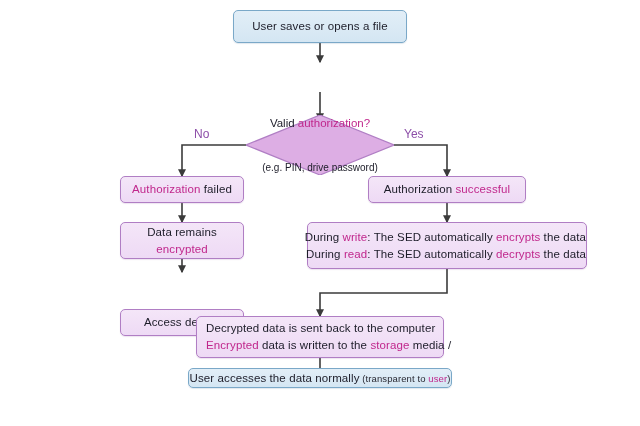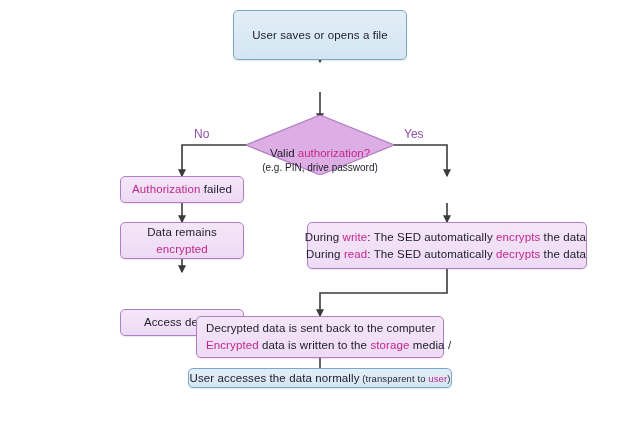--- a/index.html
+++ b/index.html
@@ -64,21 +64,21 @@
     height: 100%;
   }
   #decision-text {
     position: absolute;
     left: 0; top: 0;
     width: 100%;
     height: 100%;
     display: flex;
     flex-direction: column;
     align-items: center;
-    justify-content: flex-end;
+    justify-content: space-between;
     font-size: 11.5px;
     line-height: 1.4;
     color: #1c1c28;
     text-align: center;
   }
   #decision-text .sub {
     font-size: 10px;
   }
 
   
@@ -125,21 +125,21 @@
       <path d="M 182 259 L 182 272"></path>
 
       <path d="M 447 203 L 447 222"></path>
 
       <path d="M 447 269 L 447 293 L 320 293 L 320 316"></path>
 
       <path d="M 320 358 L 320 378"></path>
     </g>
   </svg>
 
-  <div class="node blue" id="n-start" style="left:233px; top:10px; width:174px; height:50px;">
+  <div class="node blue" id="n-start" style="left:233px; top:10px; width:174px; height:33px;">
     <span class="line"><span>User saves or opens a  file</span></span>
   </div>
 
 
   <div id="decision-wrap" style="left:246px; top:115px; width:148px; height:60px;">
     <svg id="decision-shape" viewBox="0 0 148 60" preserveAspectRatio="none">
       <polygon points="74,0 148,30 74,60 0,30" fill="#ddaee4" stroke="#b07ec4" stroke-width="1.2"></polygon>
     </svg>
     <div id="decision-text">
       <div><span>Valid </span><span class="accent">authorization?</span></div>
@@ -156,20 +156,23 @@
 
   <div class="node purple" id="n-data-encrypted" style="left:120px; top:222px; width:124px; height:37px;">
     <span class="line"><span>Data remains</span></span>
     <span class="line"><span class="accent">encrypted</span></span>
   </div>
 
   <div class="node purple" id="n-access-denied" style="left:120px; top:272px; width:124px; height:27px;margin-top:37px;">
     <span class="line"><span>Access denied</span></span>
   </div>
 
+  <div class="node purple" id="n-auth-success" style="left:368px; top:176px; width:158px; height:27px;">
+    <span class="line"><span>Authorization </span><span class="accent">successful</span></span>
+  </div>
 
   <div class="node purple" id="n-sed-operation" style="left:307px; top:222px; width:280px; height:47px; align-items:flex-end; ">
     <span class="line"><span>During </span><span class="accent">write</span><span>: The SED automatically </span><span class="accent">encrypts</span><span> the data</span></span>
     <span class="line"><span>During </span><span class="accent">read</span><span>: The SED automatically </span><span class="accent">decrypts</span><span> the data</span></span>
   </div>
 
   <div class="node purple" id="n-storage-io" style="left:196px; top:316px; width:248px; height:42px; align-items:flex-start; padding-left:9px;">
     <span class="line"><span>Decrypted data is sent back to the computer</span></span>
     <span class="line"><span class="accent">Encrypted</span><span> data is written to the </span><span class="accent">storage</span><span> media  /</span></span>
   </div>

